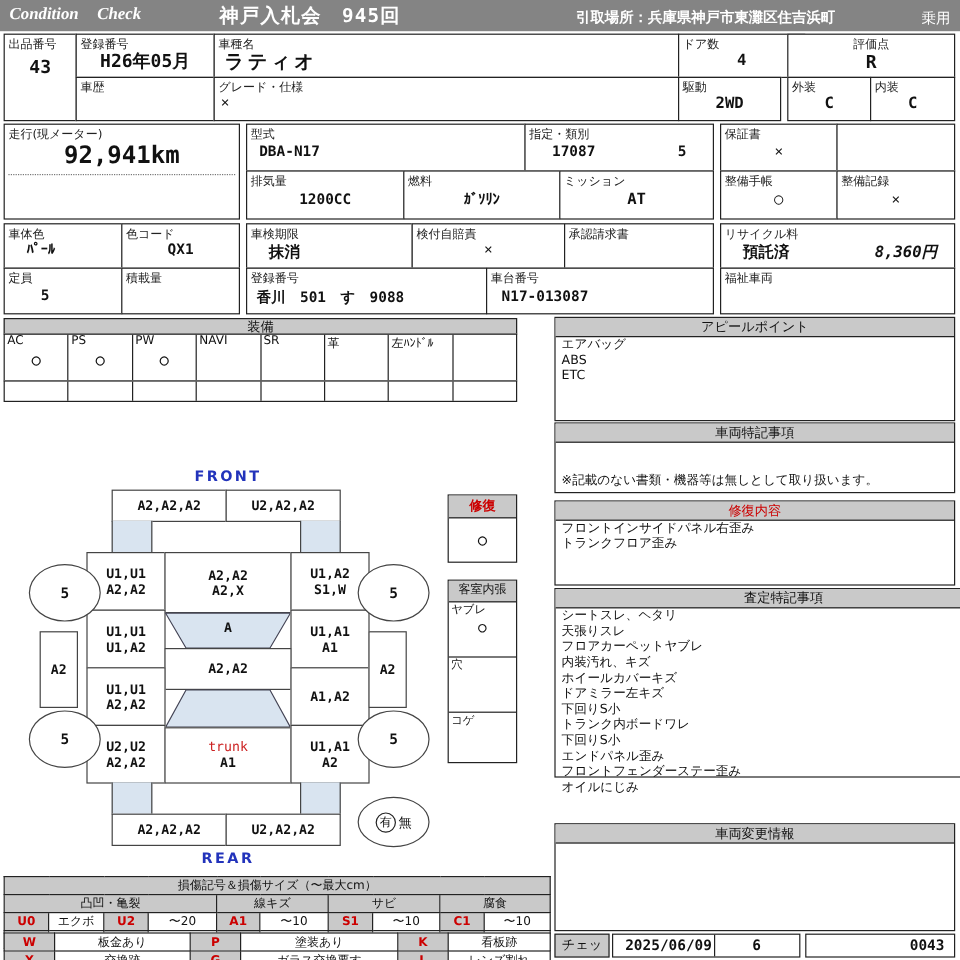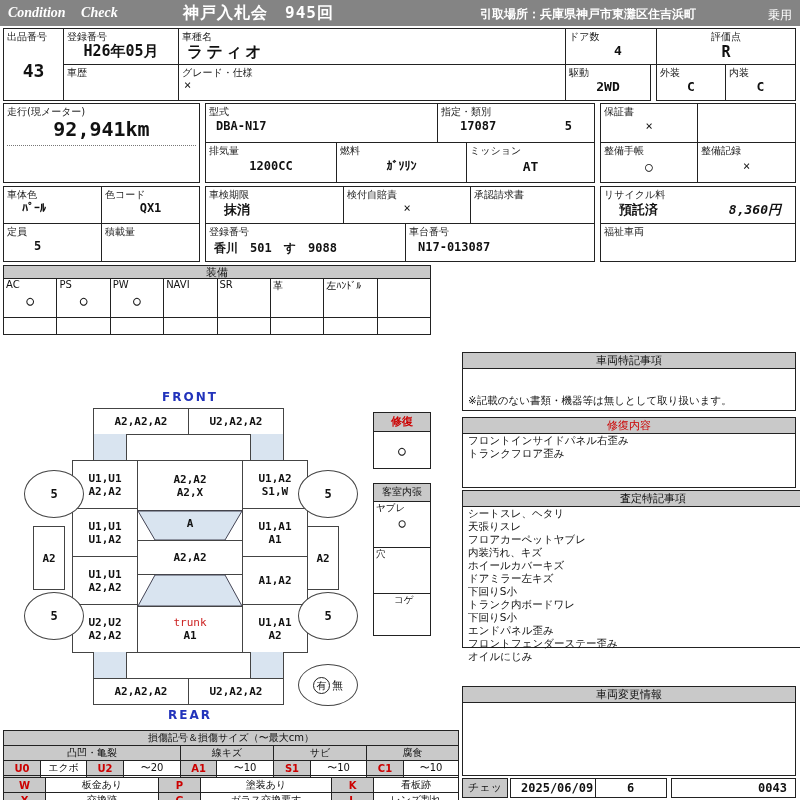--- a/index.html
+++ b/index.html
@@ -49,21 +49,21 @@
          border-radius:50%;display:flex;align-items:center;justify-content:center;gap:2px;background:#fff;}
   .spare-yes{display:inline-block;width:15px;height:15px;line-height:15px;border:1px solid #222;
              border-radius:50%;text-align:center;font-size:10px;font-family:"DejaVu Sans",sans-serif;}
   .spare-no{font-size:11px;font-family:"DejaVu Sans",sans-serif;}
   
   .sbox{position:absolute;box-sizing:border-box;border:1px solid #222;background:#fff;}
   .sbox-h{background:#c9c9c9;border-bottom:1px solid #222;text-align:center;
           font-size:10px;font-family:"DejaVu Sans",sans-serif;}
   .red{color:#cc0000;}
   .cabrow{position:relative;height:45px;border-bottom:1px solid #222;}
-  .cabrow:last-child{border-bottom:none;margin-left:18px;}
+  .cabrow:last-child{border-bottom:none;}
   .cablbl{position:absolute;top:0;left:2px;font-size:9.5px;font-family:"DejaVu Sans",sans-serif;}
   .cabval{position:absolute;top:14px;left:0;right:0;text-align:center;font-size:12px;font-weight:bold;}
   
   table.legend{border-collapse:collapse;table-layout:fixed;position:absolute;background:#fff;}
   table.legend td{border:1px solid #222;font-size:10px;padding:0;text-align:center;
                   font-family:"DejaVu Sans",sans-serif;overflow:hidden;white-space:nowrap;}
   td.code{background:#c9c9c9;color:#cc0000;font-weight:bold;}
   td.ttl{background:#c9c9c9;height:13px;}
   td.grp{background:#c9c9c9;height:11px;}
   td.dat{height:11px;}
@@ -80,21 +80,21 @@
 
   <div id="topbar" class="abs">
     <span id="brand">Condition  Check</span>
     <span id="auctitle">神戸入札会　945回</span>
     <span id="pickup">引取場所：兵庫県神戸市東灘区住吉浜町</span>
     <span id="vclass">乗用</span>
   </div>
 
   <div class="cell" style="left:3px;top:28px;width:61px;height:73px;">
     <span class="lbl">出品番号</span>
-    <span class="val vc" style="top:31px;font-size:18px;">43</span>
+    <span class="val vc" style="top:18px;font-size:15px;">43</span>
   </div>
   <div class="cell" style="left:63px;top:28px;width:116px;height:37px;">
     <span class="lbl">登録番号</span>
     <span class="val vc" style="top:13px;font-size:15px;">H26年05月</span>
   </div>
   <div class="cell" style="left:178px;top:28px;width:388px;height:37px;padding-left:40px;">
     <span class="lbl">車種名</span>
     <span class="val" style="top:13px;left:8px;font-size:16px;letter-spacing:3px;">ラティオ</span>
   </div>
   <div class="cell" style="left:565px;top:28px;width:106px;height:37px;">
@@ -247,20 +247,26 @@
     <div class="eqcell"></div>
       <div class="eqcell"></div>
     <div class="eqcell"></div>
       <div class="eqcell"></div>
     <div class="eqcell"></div>
       <div class="eqcell"></div>
     <div class="eqcell"></div>
       <div class="eqcell"></div>
   </div>
 
+  <div class="panel" style="left:462px;top:264px;width:334px;height:87px;">
+    <div class="panel-h">アピールポイント</div>
+    <div class="pitem">エアバッグ</div>
+    <div class="pitem">ABS</div>
+    <div class="pitem">ETC</div>
+  </div>
 
   <div class="panel" style="left:462px;top:352px;width:334px;height:59px;">
     <div class="panel-h">車両特記事項</div>
     <div class="pitem" style="position:absolute;bottom:3px;left:0;">※記載のない書類・機器等は無しとして取り扱います。</div>
   </div>
 
   <div class="panel" style="left:462px;top:417px;width:334px;height:71px;">
     <div class="panel-h red">修復内容</div>
     <div class="pitem">フロントインサイドパネル右歪み</div>
     <div class="pitem">トランクフロア歪み</div>

